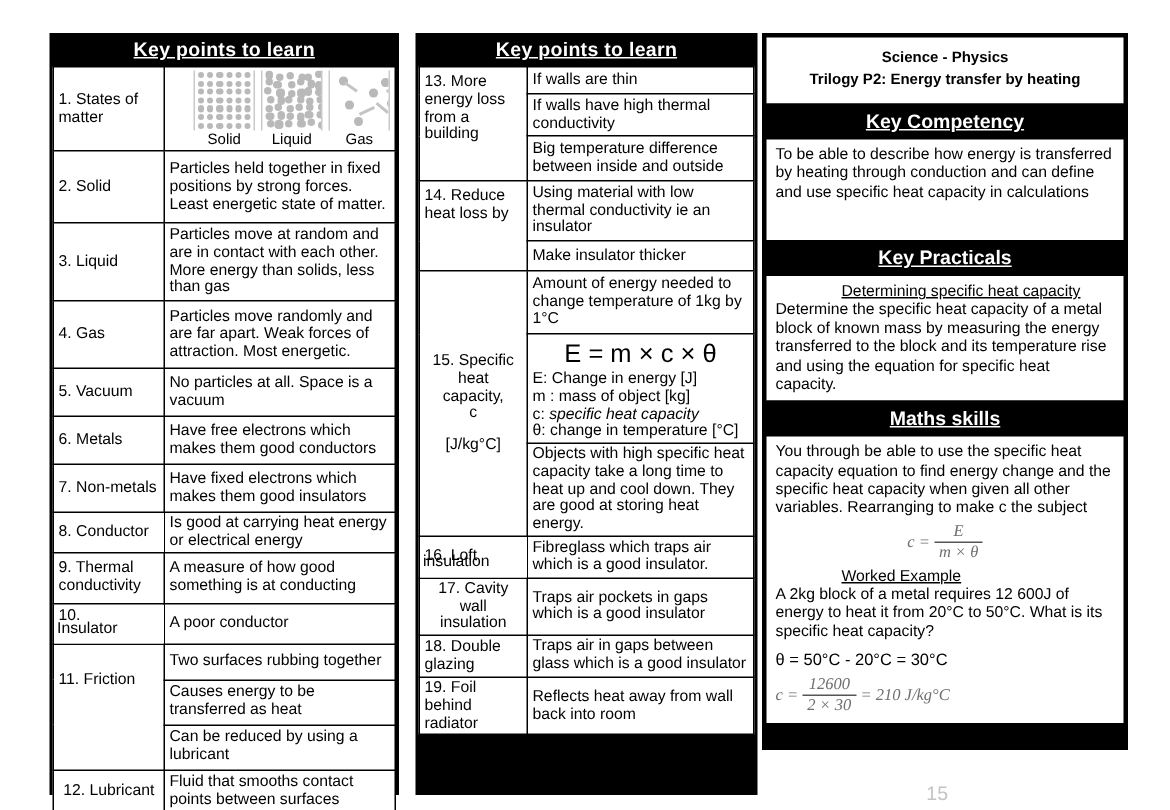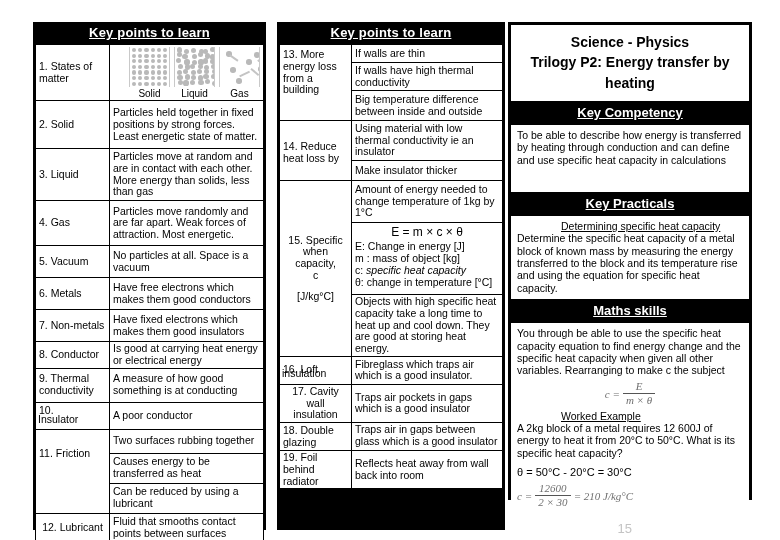--- a/index.html
+++ b/index.html
@@ -37,21 +37,21 @@
   
   .states{display:flex;align-items:flex-end;justify-content:space-between;gap:4px;padding:1px 0 0 16px;}
   .stbox{width:52px;}
   .stimg{height:40px;background:#fff;border-left:1.5px solid #c9c9c9;border-right:1.5px solid #c9c9c9;position:relative;overflow:hidden;}
   .stlab{text-align:center;font-size:10px;padding-top:1px;}
   .dot{position:absolute;border-radius:50%;background:#b9b9b9;}
   .arrow{position:absolute;height:1.5px;background:#c4c4c4;}
 
   
   #right{position:absolute;background:#000;box-sizing:border-box;}
-  .rtitle{background:#fff;text-align:center;font-weight:bold;font-size:14px;
+  .rtitle{background:#fff;text-align:center;font-weight:bold;font-size:10px;
           line-height:1.45;padding:7px 6px 8px 6px;}
   .rbar{background:#000;color:#fff;text-align:center;font-weight:bold;
         font-size:13px;padding:4px 0 5px 0;}
   .rbar span{text-decoration:underline;}
   .rbody{background:#fff;font-size:10.5px;line-height:1.18;padding:4px 6px 5px 6px;}
   .uline{text-decoration:underline;margin-left:44px;}
   .frac{display:inline-block;vertical-align:-0.55em;text-align:center;}
   .frac .num{display:block;border-bottom:1.2px solid #555;padding:0 3px;}
   .frac .den{display:block;padding:0 3px;}
   .eqgrey{color:#6f6f6f;font-family:"Liberation Serif",serif;font-style:italic;}
@@ -276,41 +276,41 @@
           <td class="desc">If walls are thin</td>
         </tr>
         <tr style="height:28px">
           <td class="desc">If walls have high thermal conductivity</td>
         </tr>
         <tr style="height:30px">
           <td class="desc">Big temperature difference between inside and outside</td>
         </tr>
 
         <tr style="height:40px">
-          <td class="term" rowspan="2" style="vertical-align:top;padding-top:20px"><span>14. Reduce heat loss by</span></td>
+          <td class="term" rowspan="2" style="vertical-align:top;padding-top:4px"><span>14. Reduce heat loss by</span></td>
           <td class="desc">Using material with low thermal conductivity ie an insulator</td>
         </tr>
         <tr style="height:20px">
           <td class="desc">Make insulator thicker</td>
         </tr>
 
         <tr style="height:42px">
           <td class="term cellctr" rowspan="3" style="vertical-align:middle">
             <div>15. Specific</div>
-            <div>when</div>
+            <div>heat</div>
             <div>capacity,</div>
             <div>c</div>
             <div style="height:9px"></div>
             <div>[J/kg°C]</div>
           </td>
           <td class="desc">Amount of energy needed to change temperature of 1kg by 1°C</td>
         </tr>
         <tr style="height:72px">
           <td class="desc" style="vertical-align:top;padding-top:2px">
-            <div class="ctr" style="font-size:12px;padding:1px 0 2px 0">E = m × c × θ</div>
+            <div class="ctr" style="font-size:17px;padding:1px 0 2px 0">E = m × c × θ</div>
             <div><span>E: </span><span>Change in energy [J]</span></div>
             <div><span>m : </span><span>mass of object [kg]</span></div>
             <div><span>c: </span><span class="it">specific heat capacity</span></div>
             <div><span>θ: </span><span>change in temperature [°C]</span></div>
           </td>
         </tr>
         <tr style="height:60px">
           <td class="desc">Objects with high specific heat capacity take a long time to heat up and cool down. They are good at storing heat energy.</td>
         </tr>
 

